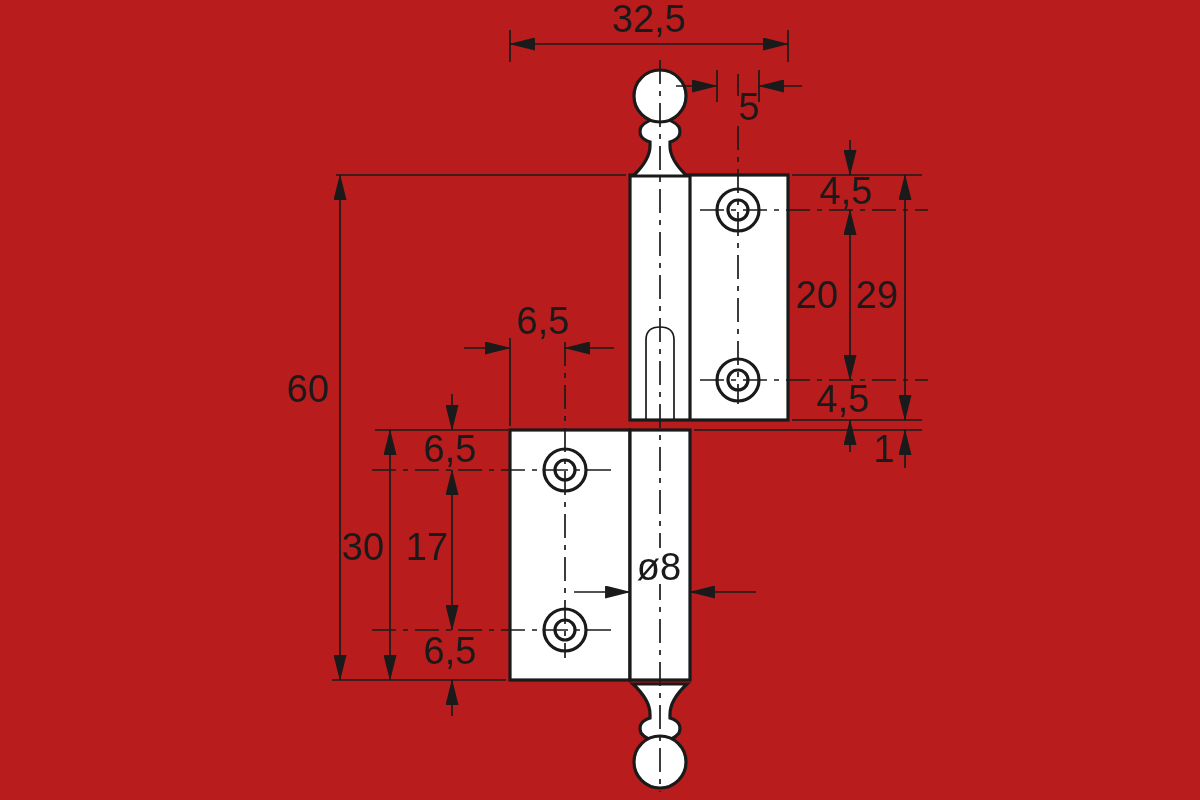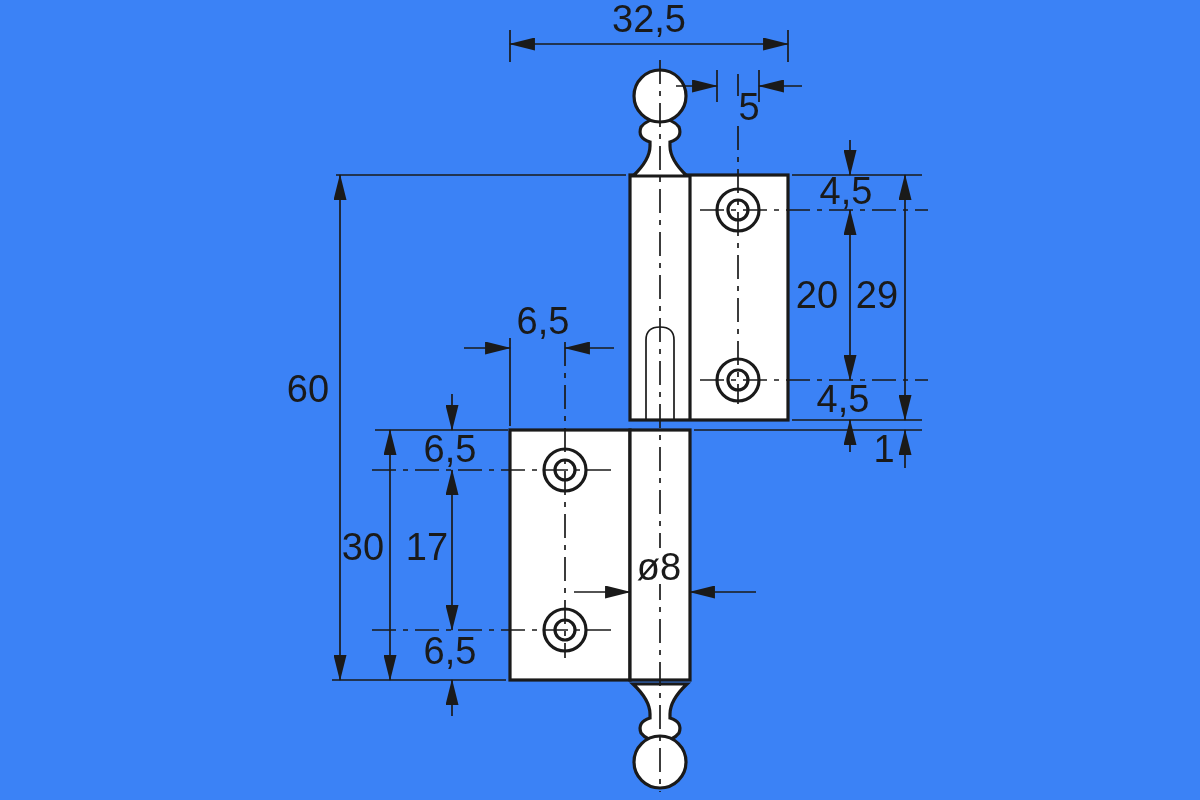--- a/index.html
+++ b/index.html
@@ -1,18 +1,18 @@
 <!DOCTYPE html>
 <html><head>
 <meta charset="utf-8">
 <style>
   html, body { margin: 0; padding: 0; background: #ffffff; }
   .stage {
     width: 1200px; height: 800px; position: relative;
-    background: #3b82f6; overflow: hidden;
+    background: #b91c1c; overflow: hidden;
     font-family: "Liberation Sans", sans-serif;
   }
   svg { display: block; }
   text {
     font-family: "Liberation Sans", sans-serif;
     font-size: 38px;
     fill: #1a1a1a;
   }
   .outline { stroke: #1a1a1a; stroke-width: 3.2; fill: none; }
   .outline-filled { stroke: #1a1a1a; stroke-width: 3.2; fill: #ffffff; }

